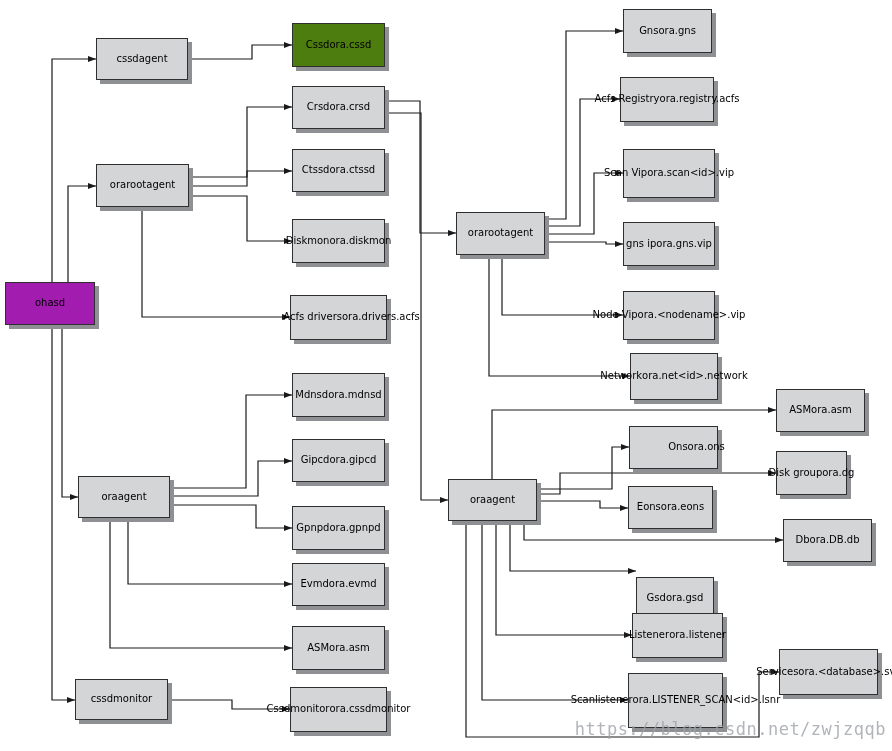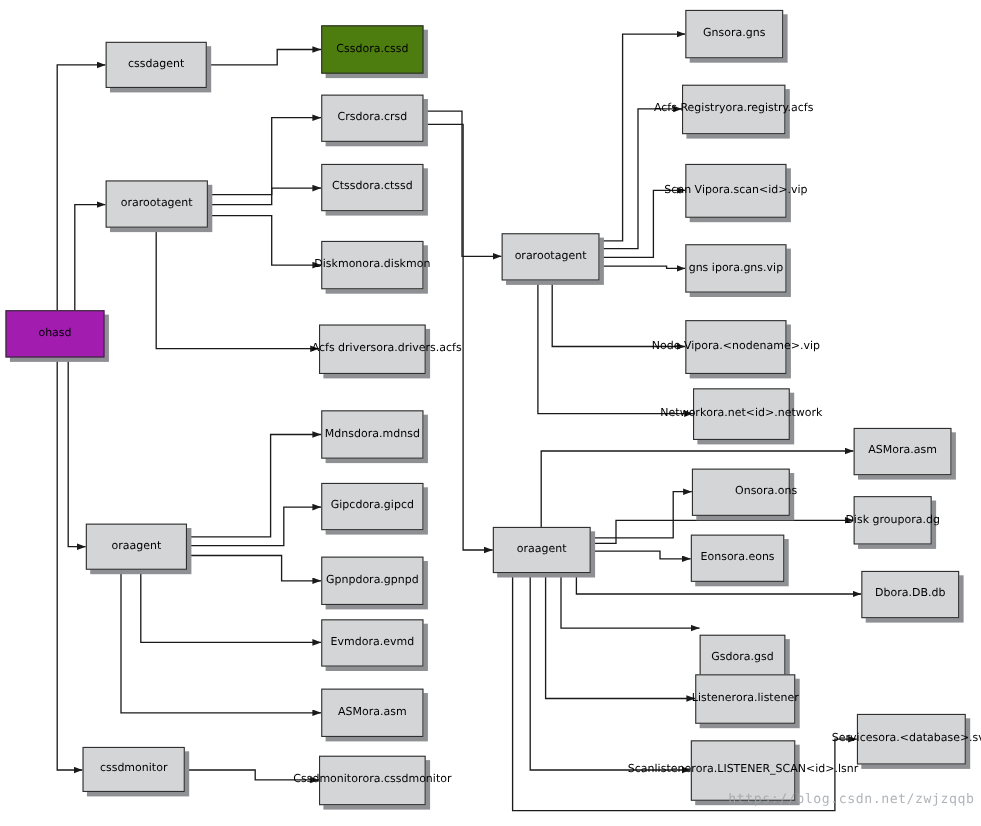--- a/index.html
+++ b/index.html
@@ -29,21 +29,21 @@
     font-size:10px;
     line-height:1.22;
     padding:1px 2px;
   }
   .node-line{white-space:nowrap;}
   .watermark{
     position:absolute;
     right:6px;
     top:719px;
     font-family:"DejaVu Sans Mono", monospace;
-    font-size:12px;
+    font-size:17px;
     color:rgba(158,162,168,0.8);
     letter-spacing:0.5px;
     white-space:nowrap;
   }
 </style>
 </head>
 <body>
 
 <div class="stage">
   <svg id="edge-layer" viewBox="0 0 892 751" xmlns="http://www.w3.org/2000/svg">

